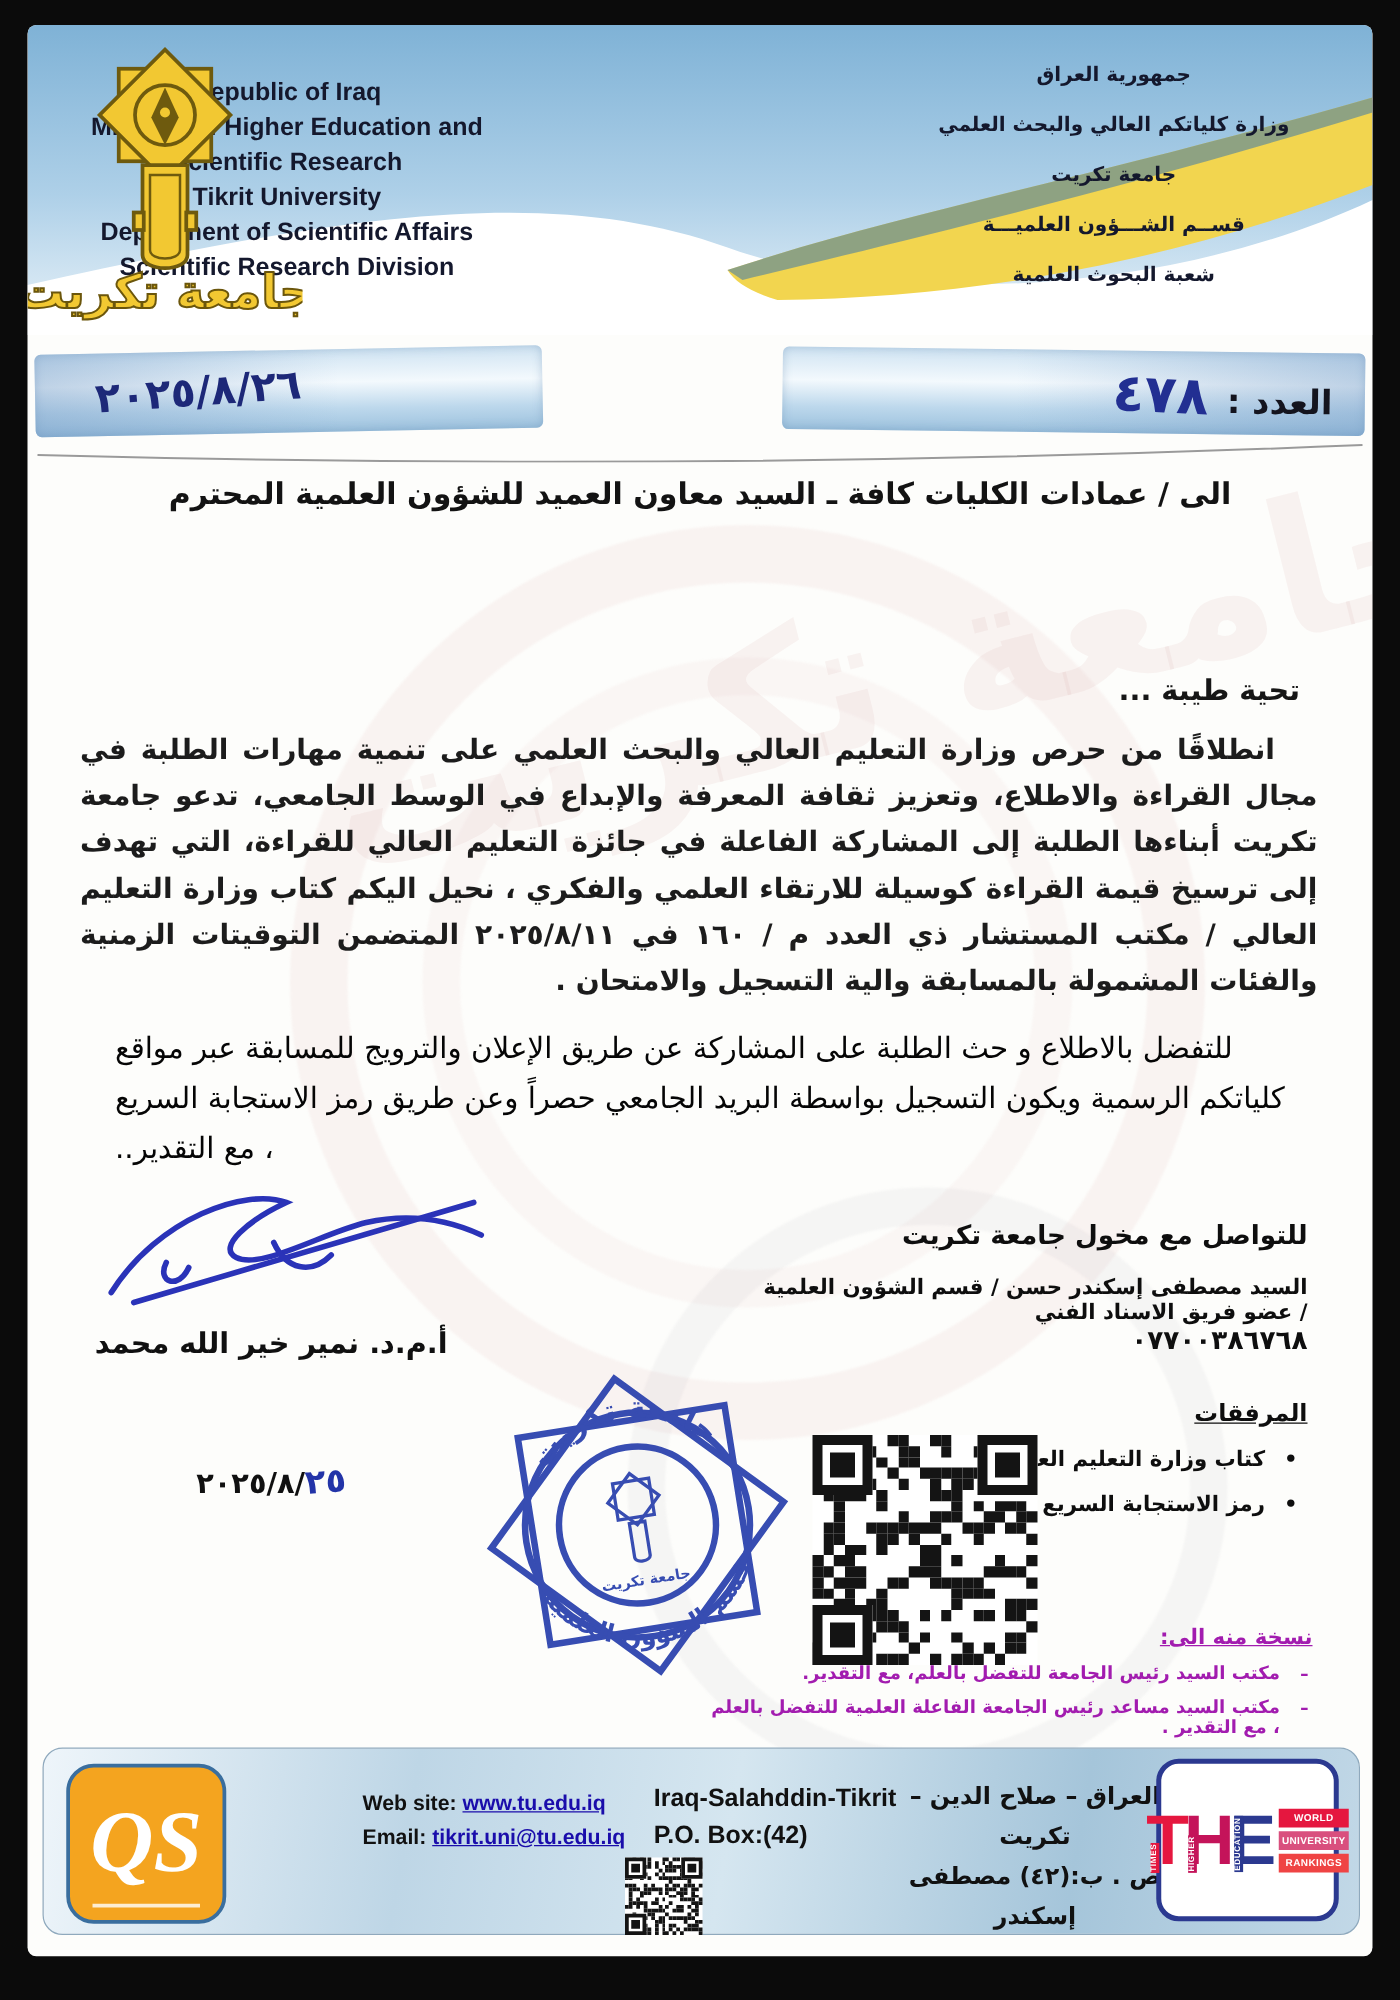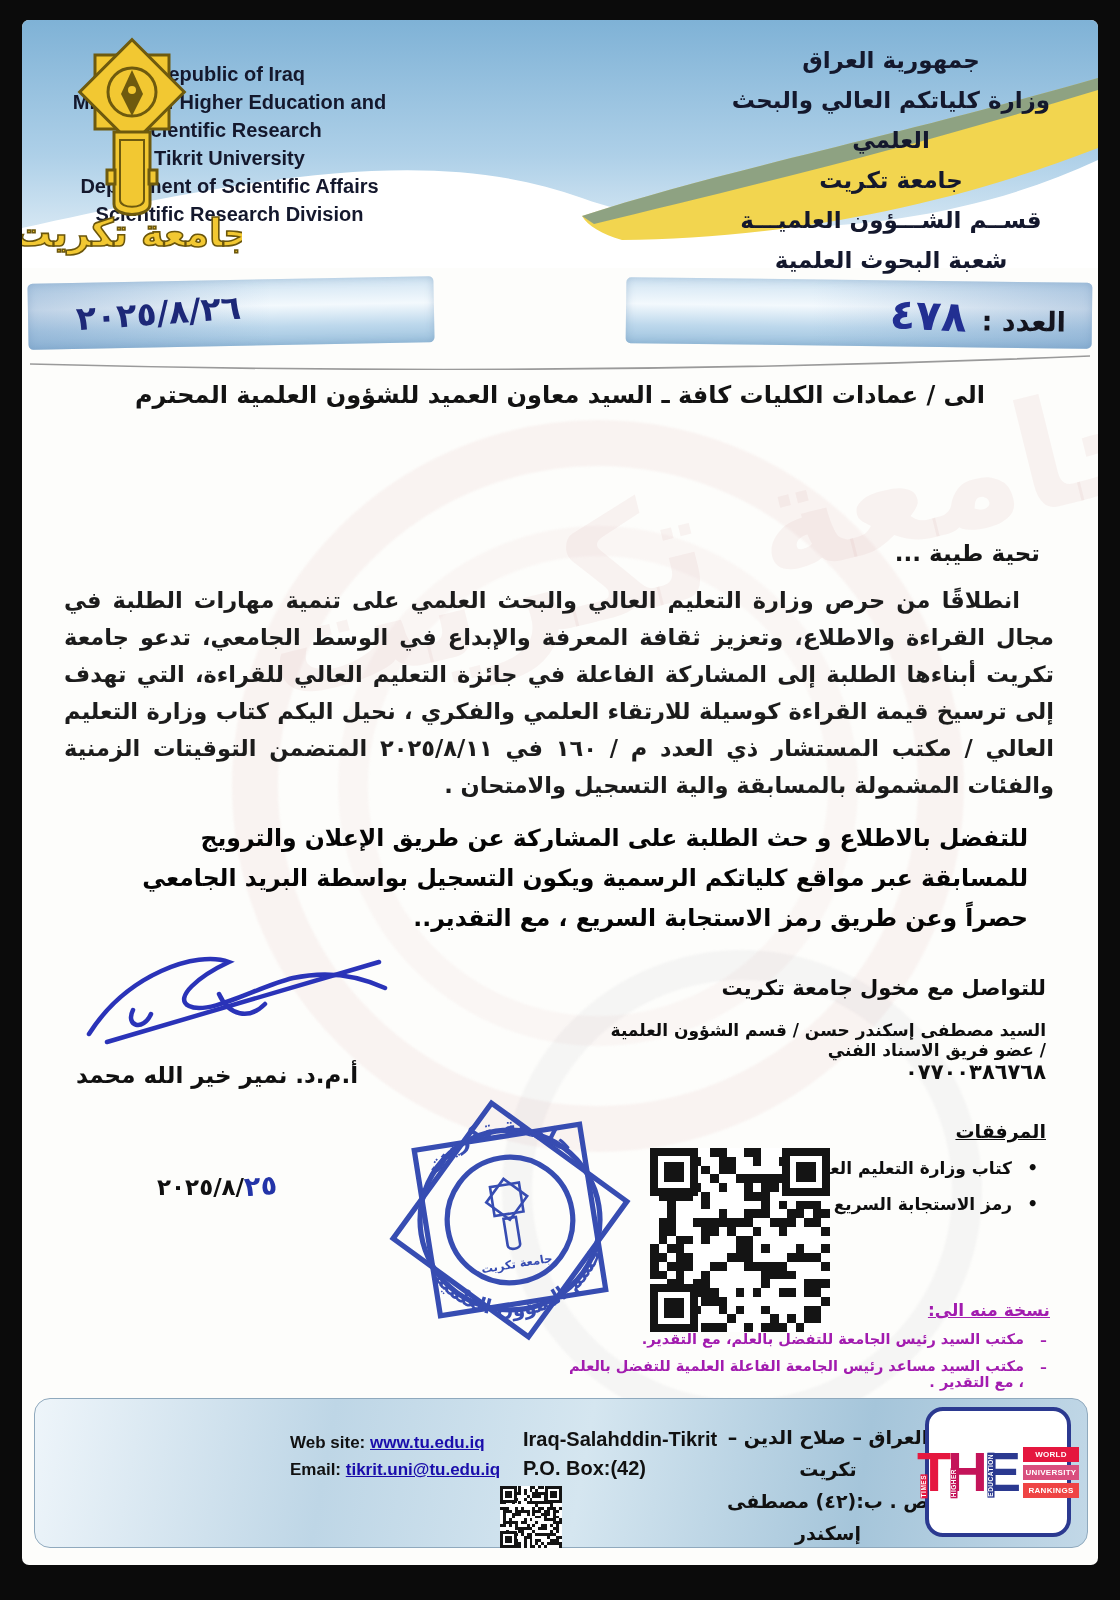--- a/index.html
+++ b/index.html
@@ -14,21 +14,21 @@
   .wm2{left:480px;top:930px;width:420px;height:420px;border:30px solid rgba(150,150,170,0.08);}
   .wm-text{position:absolute;left:230px;top:430px;font-size:150px;font-weight:bold;
            color:rgba(205,150,150,0.10);transform:rotate(-14deg);pointer-events:none;white-space:nowrap;}
   
   .header{position:absolute;left:0;top:0;width:100%;height:248px;}
   .header svg{position:absolute;inset:0;}
   .hdr-en{position:absolute;left:25px;top:40px;width:365px;text-align:center;
           font-family:"Liberation Sans","DejaVu Sans",sans-serif;font-weight:bold;
           font-size:20px;line-height:28px;color:#14182d;}
   .hdr-ar{position:absolute;right:12px;top:20px;width:390px;text-align:center;direction:rtl;
-          font-weight:bold;font-size:23px;line-height:40px;color:#14182d;}
+          font-weight:bold;font-size:16px;line-height:40px;color:#14182d;}
   .logo{position:absolute;left:408px;top:6px;width:220px;height:240px;}
   
   .refband{position:absolute;left:0;top:252px;width:100%;height:96px;}
   .strip{position:absolute;top:8px;height:66px;border-radius:5px;
          background:linear-gradient(180deg,#cfe3f2 0%,#f3f9fd 40%,#bdd8ec 72%,#9dc2de 100%);
          box-shadow:inset 0 0 8px rgba(90,130,170,.35);}
   .strip-l{left:6px;width:406px;transform:rotate(-1.1deg);}
   .strip-l::before{content:"";position:absolute;inset:0;border-radius:5px;
          background:linear-gradient(90deg,rgba(110,150,195,.40),rgba(255,255,255,0) 60%);}
   .strip-r{right:6px;width:466px;transform:rotate(.7deg);}
@@ -41,22 +41,22 @@
   .ref-date{position:absolute;left:48px;top:12px;font-size:33px;font-weight:bold;color:#1d2878;
             transform:rotate(-3deg);letter-spacing:3px;direction:ltr;}
   .ref-curve{position:absolute;left:0;top:76px;width:100%;height:22px;}
   
   .subject{position:absolute;left:60px;top:352px;width:956px;text-align:center;direction:rtl;
            font-weight:bold;font-size:24px;line-height:46px;color:#131313;}
   .greeting{position:absolute;right:58px;top:520px;direction:rtl;font-weight:bold;
             font-size:23px;color:#161616;}
   .para1{position:absolute;right:44px;left:42px;top:562px;direction:rtl;text-align:justify;
          font-weight:bold;font-size:22.5px;line-height:37px;color:#1c1c1c;text-indent:34px;}
-  .para2{position:absolute;left:70px;top:798px;width:936px;direction:rtl;text-align:right;
-         font-weight:bold;font-size:23.5px;line-height:40px;color:#050505;}
+  .para2{position:absolute;left:70px;top:798px;width:936px;direction:rtl;text-align:left;
+         font-weight:normal;font-size:23.5px;line-height:40px;color:#050505;}
   
   .sig-svg{position:absolute;left:55px;top:912px;width:330px;height:130px;}
   .sig-block{position:absolute;left:30px;width:330px;text-align:center;direction:rtl;
              font-weight:bold;color:#101010;}
   .sig-name{top:1042px;font-size:23px;}
   .sig-title{top:1096px;font-size:23px;}
   .sig-date{top:1150px;font-size:23px;direction:ltr;letter-spacing:1px;}
   .sig-date .hand{color:#2334a8;font-size:27px;font-weight:bold;display:inline-block;transform:rotate(-4deg);}
   
   .contact{position:absolute;right:52px;top:956px;width:440px;direction:rtl;text-align:right;color:#0e0e0e;}
@@ -710,20 +710,21 @@
         <span class="dsh">ـ</span>
         <span>مكتب السيد مساعد رئيس الجامعة الفاعلة العلمية للتفضل بالعلم ، مع التقدير .</span>
       </div>
       <div class="k-item">
         <span class="dsh">ـ</span>
         <span>الصادرة</span>
       </div>
     </div>
 
     <div class="footer">
+      <div class="qs">QS</div>
 
       <div class="web">
         <div>
           <span>Web site:</span>
           <a href="#">www.tu.edu.iq</a>
         </div>
         <div>
           <span>Email:</span>
           <a href="#">tikrit.uni@tu.edu.iq</a>
         </div>

